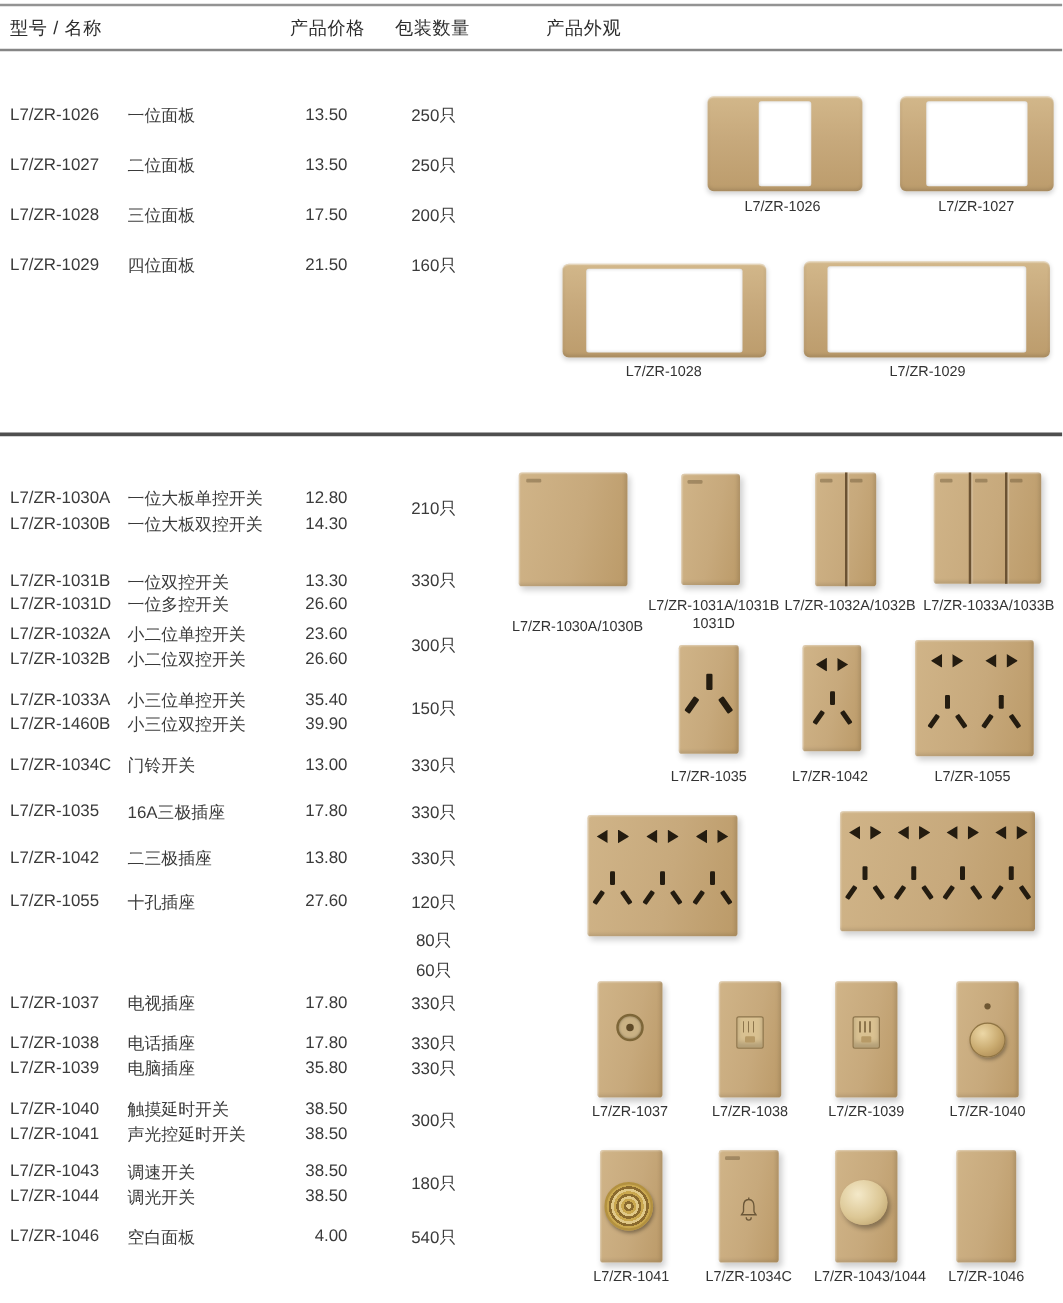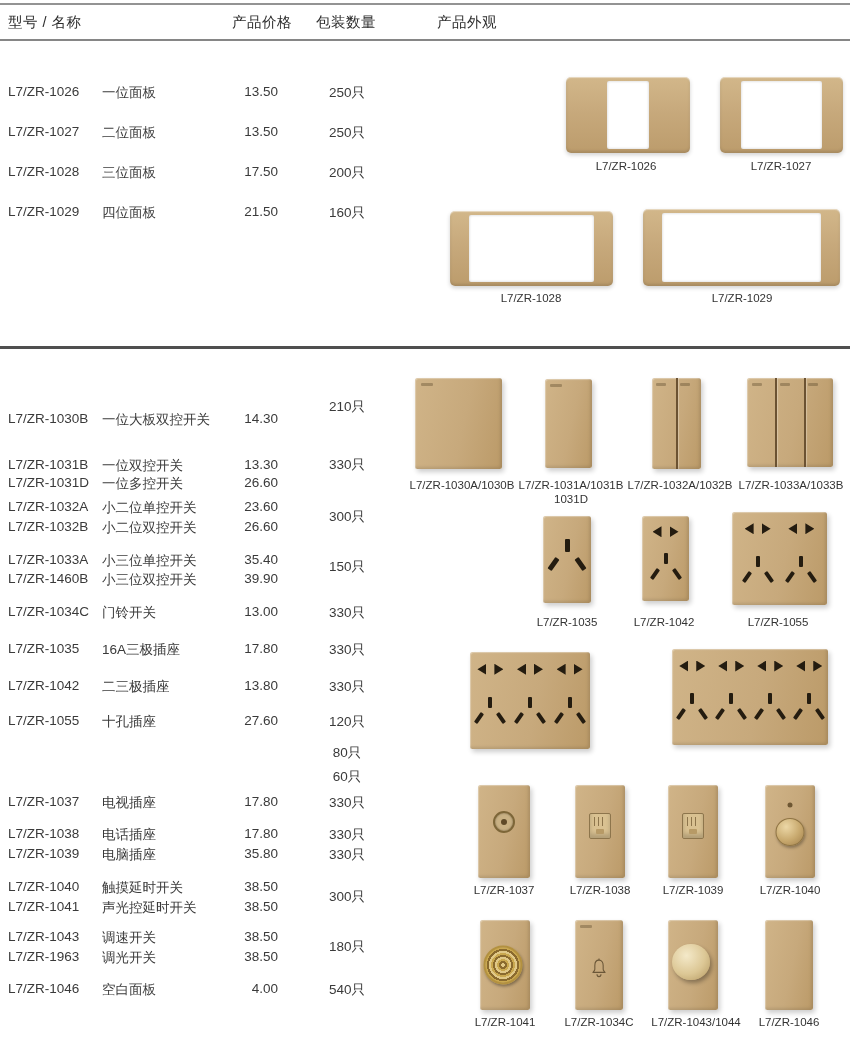--- a/index.html
+++ b/index.html
@@ -140,20 +140,25 @@
     <div class="fwhite"></div>
   </div>
   <div class="cap" style="left:468px;top:292px;width:126px">L7/ZR-1028</div>
   <div id="f1029" class="frame">
     <div class="fwhite"></div>
   </div>
   <div class="cap" style="left:679px;top:292px;width:126px">L7/ZR-1029</div>
 
   <div id="mid-divider"></div>
 
+  <div class="trow" style="top:390px">
+      <span class="model">L7/ZR-1030A</span>
+      <span class="name">一位大板单控开关</span>
+      <span class="price">12.80</span>
+    </div>
   <div class="trow" style="top:411px">
       <span class="model">L7/ZR-1030B</span>
       <span class="name">一位大板双控开关</span>
       <span class="price">14.30</span>
     </div>
   <div class="trow" style="top:457px">
       <span class="model">L7/ZR-1031B</span>
       <span class="name">一位双控开关</span>
       <span class="price">13.30</span>
     </div>
@@ -226,21 +231,21 @@
       <span class="model">L7/ZR-1041</span>
       <span class="name">声光控延时开关</span>
       <span class="price">38.50</span>
     </div>
   <div class="trow" style="top:929px">
       <span class="model">L7/ZR-1043</span>
       <span class="name">调速开关</span>
       <span class="price">38.50</span>
     </div>
   <div class="trow" style="top:949px">
-      <span class="model">L7/ZR-1963</span>
+      <span class="model">L7/ZR-1044</span>
       <span class="name">调光开关</span>
       <span class="price">38.50</span>
     </div>
   <div class="trow" style="top:981px">
       <span class="model">L7/ZR-1046</span>
       <span class="name">空白面板</span>
       <span class="price">4.00</span>
     </div>
 
   <span class="qtyc" style="top:398px">210只</span>
@@ -275,21 +280,21 @@
     <div class="bmark" style="left:58%;width:10px"></div>
   </div>
   <div id="sw1033" class="pp">
     <div class="clip"></div>
     <div class="vd" style="left:33%"></div>
     <div class="vd" style="left:66%"></div>
     <div class="bmark" style="left:5px;width:10px"></div>
     <div class="bmark" style="left:38%;width:10px"></div>
     <div class="bmark" style="left:71%;width:10px"></div>
   </div>
-  <div class="cap" style="left:397px;top:479px;width:130px">L7/ZR-1030A/1030B</div>
+  <div class="cap" style="left:397px;top:496px;width:130px">L7/ZR-1030A/1030B</div>
   <div class="cap" style="left:506px;top:479px;width:130px">L7/ZR-1031A/1031B</div>
   <div class="cap" style="left:506px;top:493px;width:130px">1031D</div>
   <div class="cap" style="left:615px;top:479px;width:130px">L7/ZR-1032A/1032B</div>
   <div class="cap" style="left:726px;top:479px;width:130px">L7/ZR-1033A/1033B</div>
 
   <div id="sk1035" class="pp">
     <div class="clip"></div>
     <div class="u3 big" style="left:50%;top:26%">
       <div class="e"></div>
         <div class="l"></div>

